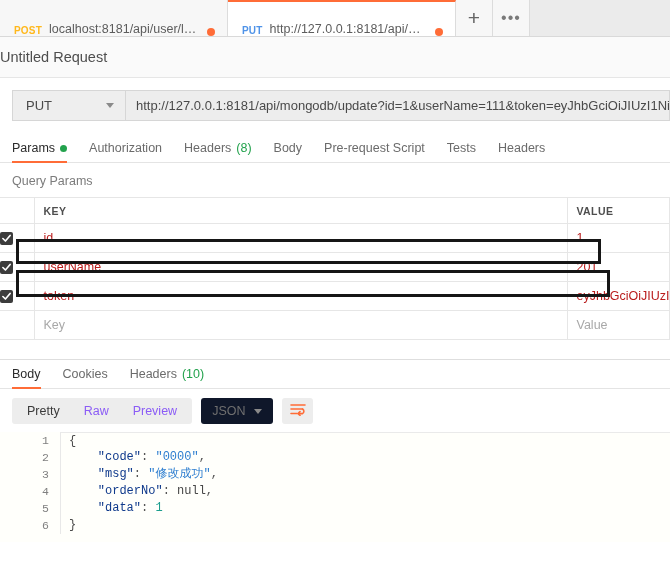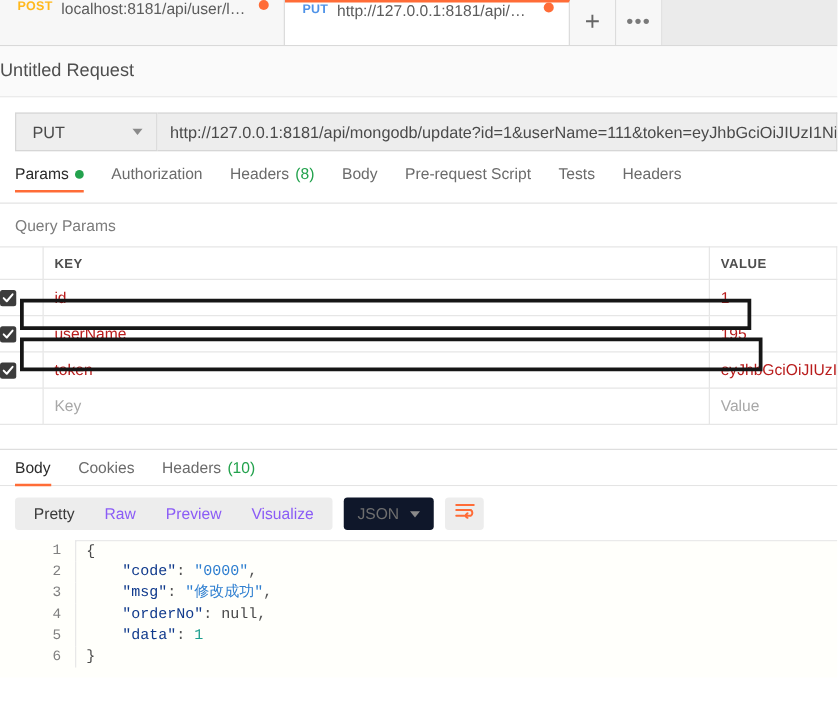--- a/index.html
+++ b/index.html
@@ -15,21 +15,21 @@
   
   .tabstrip {
     display: flex;
     align-items: stretch;
     height: 37px;
     background: #ebebeb;
     border-bottom: 1px solid #d9d9d9;
   }
   .tab {
     display: flex;
-    align-items: flex-start;
+    align-items: flex-end;
     gap: 7px;
     padding: 0 12px 0 14px;
     background: #f7f7f7;
     border-right: 1px solid #dcdcdc;
     font-size: 12.5px;
     color: #6b6b6b;
     max-width: 228px;
     position: relative;
     cursor: pointer;
   }
@@ -121,21 +121,21 @@
     padding: 0 10px;
     font-size: 13px;
     color: #4a4a4a;
     white-space: nowrap;
     overflow: hidden;
   }
 
   
   .req-tabs {
     display: flex;
-    align-items: flex-start;
+    align-items: flex-end;
     gap: 0;
     padding: 0 12px;
     border-bottom: 1px solid #e4e4e4;
     height: 31px;
   }
   .rtab {
     font-size: 12.5px;
     color: #6b6b6b;
     padding: 0 11px 7px 11px;
     position: relative;
@@ -395,21 +395,21 @@
 
   <tr>
     <td class="col-check">
       <span class="checkbox">
         <svg width="9" height="9" viewBox="0 0 10 10">
               <path d="M1 5 L3.8 7.8 L9 1.6" stroke="#fff" stroke-width="1.8" fill="none" stroke-linecap="round" stroke-linejoin="round"></path>
             </svg>
       </span>
     </td>
     <td class="col-key cell-text">userName</td>
-    <td class="col-val cell-text">195</td>
+    <td class="col-val cell-text">201</td>
   </tr>
 
   <tr>
     <td class="col-check">
       <span class="checkbox">
         <svg width="9" height="9" viewBox="0 0 10 10">
               <path d="M1 5 L3.8 7.8 L9 1.6" stroke="#fff" stroke-width="1.8" fill="none" stroke-linecap="round" stroke-linejoin="round"></path>
             </svg>
       </span>
     </td>
@@ -439,21 +439,20 @@
     <span>Headers</span>
     <span class="count-green">(10)</span>
   </div>
 </div>
 
 <div class="resp-toolbar">
   <div class="seg">
     <span class="seg-item active">Pretty</span>
     <span class="seg-item">Raw</span>
     <span class="seg-item">Preview</span>
-    <span class="seg-item">Visualize</span>
   </div>
   <div class="seg-gap"></div>
   <div class="fmt-select">
     <span>JSON</span>
     <span class="caret"></span>
   </div>
   <div class="wrap-btn">
     <span>
       <svg width="16" height="13" viewBox="0 0 16 13">
         <path d="M1 2 H15 M1 6 H12.5 M1 10.5 H7" stroke="#ff6c37" stroke-width="1.6" stroke-linecap="round" fill="none"></path>

